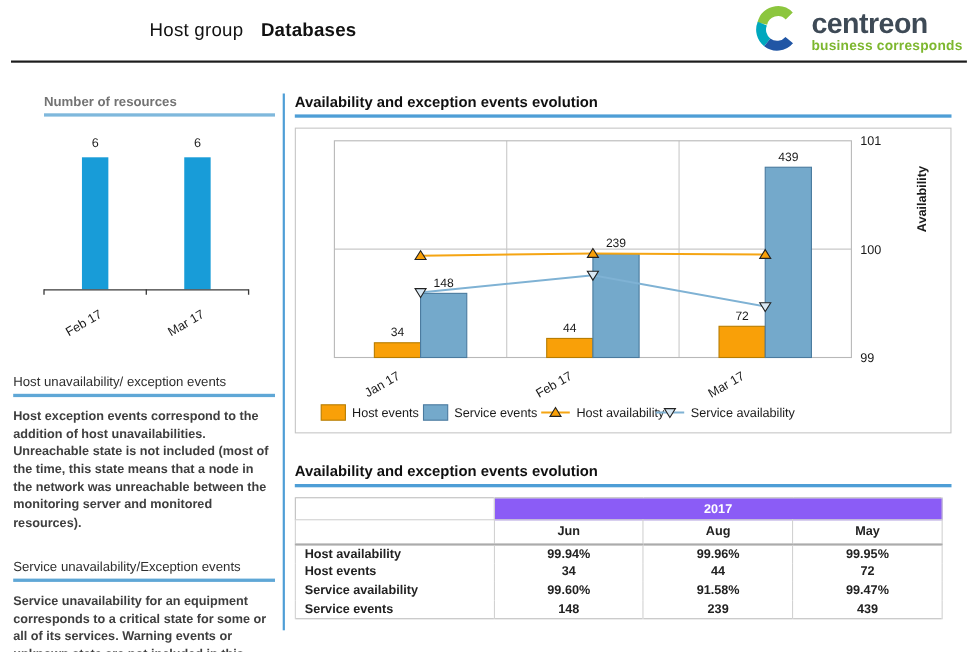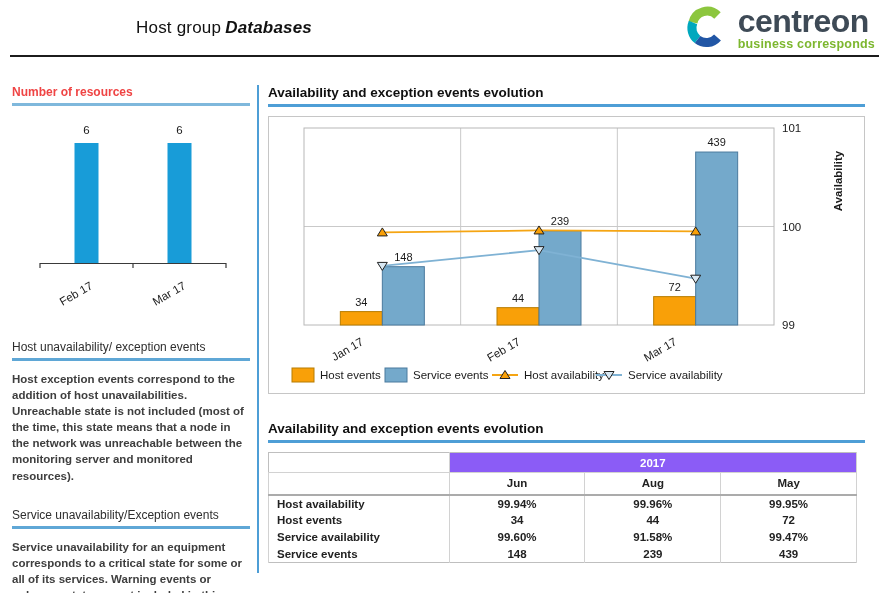--- a/index.html
+++ b/index.html
@@ -4,35 +4,35 @@
 <style>
   * { margin:0; padding:0; box-sizing:border-box; }
   html,body { background:#fff; }
   .page {
     width:889px; height:593px; background:#fff; overflow:hidden; position:relative;
     font-family:"Liberation Sans", sans-serif; color:#222;
   }
   
   .header { height:55px; display:flex; align-items:center; padding:0 14px 0 136px; }
   .page-title { font-size:17px; color:#111; letter-spacing:.2px; }
-  .page-title .bold { font-weight:bold; margin-left:4px;font-style:italic; }
+  .page-title .bold { font-weight:bold; margin-left:16px; }
   .logo { margin-left:auto; display:flex; align-items:center; gap:8px; }
   .logo-text { display:flex; flex-direction:column; line-height:1; }
-  .logo-brand { font-size:32px; font-weight:bold; letter-spacing:-.5px; }
+  .logo-brand { font-size:26px; font-weight:bold; letter-spacing:-.5px; }
   .logo-tagline { font-size:12.5px; font-weight:bold; margin-top:1px; letter-spacing:.2px; }
   .header-rule { border-bottom:2px solid #1c1c1c; margin:0 10px; }
   
   .content { display:flex; padding:28px 12px 0 12px; }
   .sidebar { width:238px; flex:0 0 238px; }
   .v-divider { width:2px; background:#4E9ED6; margin:0 9px 0 7px; height:488px; }
   .main { flex:1; }
   
   .side-title {
-    font-size:12px; font-weight:bold; color:#ef4444; padding-bottom:4px;
-    border-bottom:3px solid #7FB8DC; margin-bottom:4px;
+    font-size:12px; font-weight:bold; color:#737373; padding-bottom:4px;
+    border-bottom:3px solid #7FB8DC; margin-bottom:4px;margin-left:28px;
   }
   .mini-chart-wrap { height:206px; }
   .text-title {
     font-size:12px; font-weight:normal; color:#2e2e2e; padding-bottom:4px;
     border-bottom:3px solid #5FA7D6; margin:24px 0 10px 0;
   }
   .text-body { font-size:11.5px; font-weight:bold; color:#3e3e3e; line-height:1.4; }
   
   .main-title {
     font-size:13.5px; font-weight:bold; color:#101010; padding-bottom:4px;

